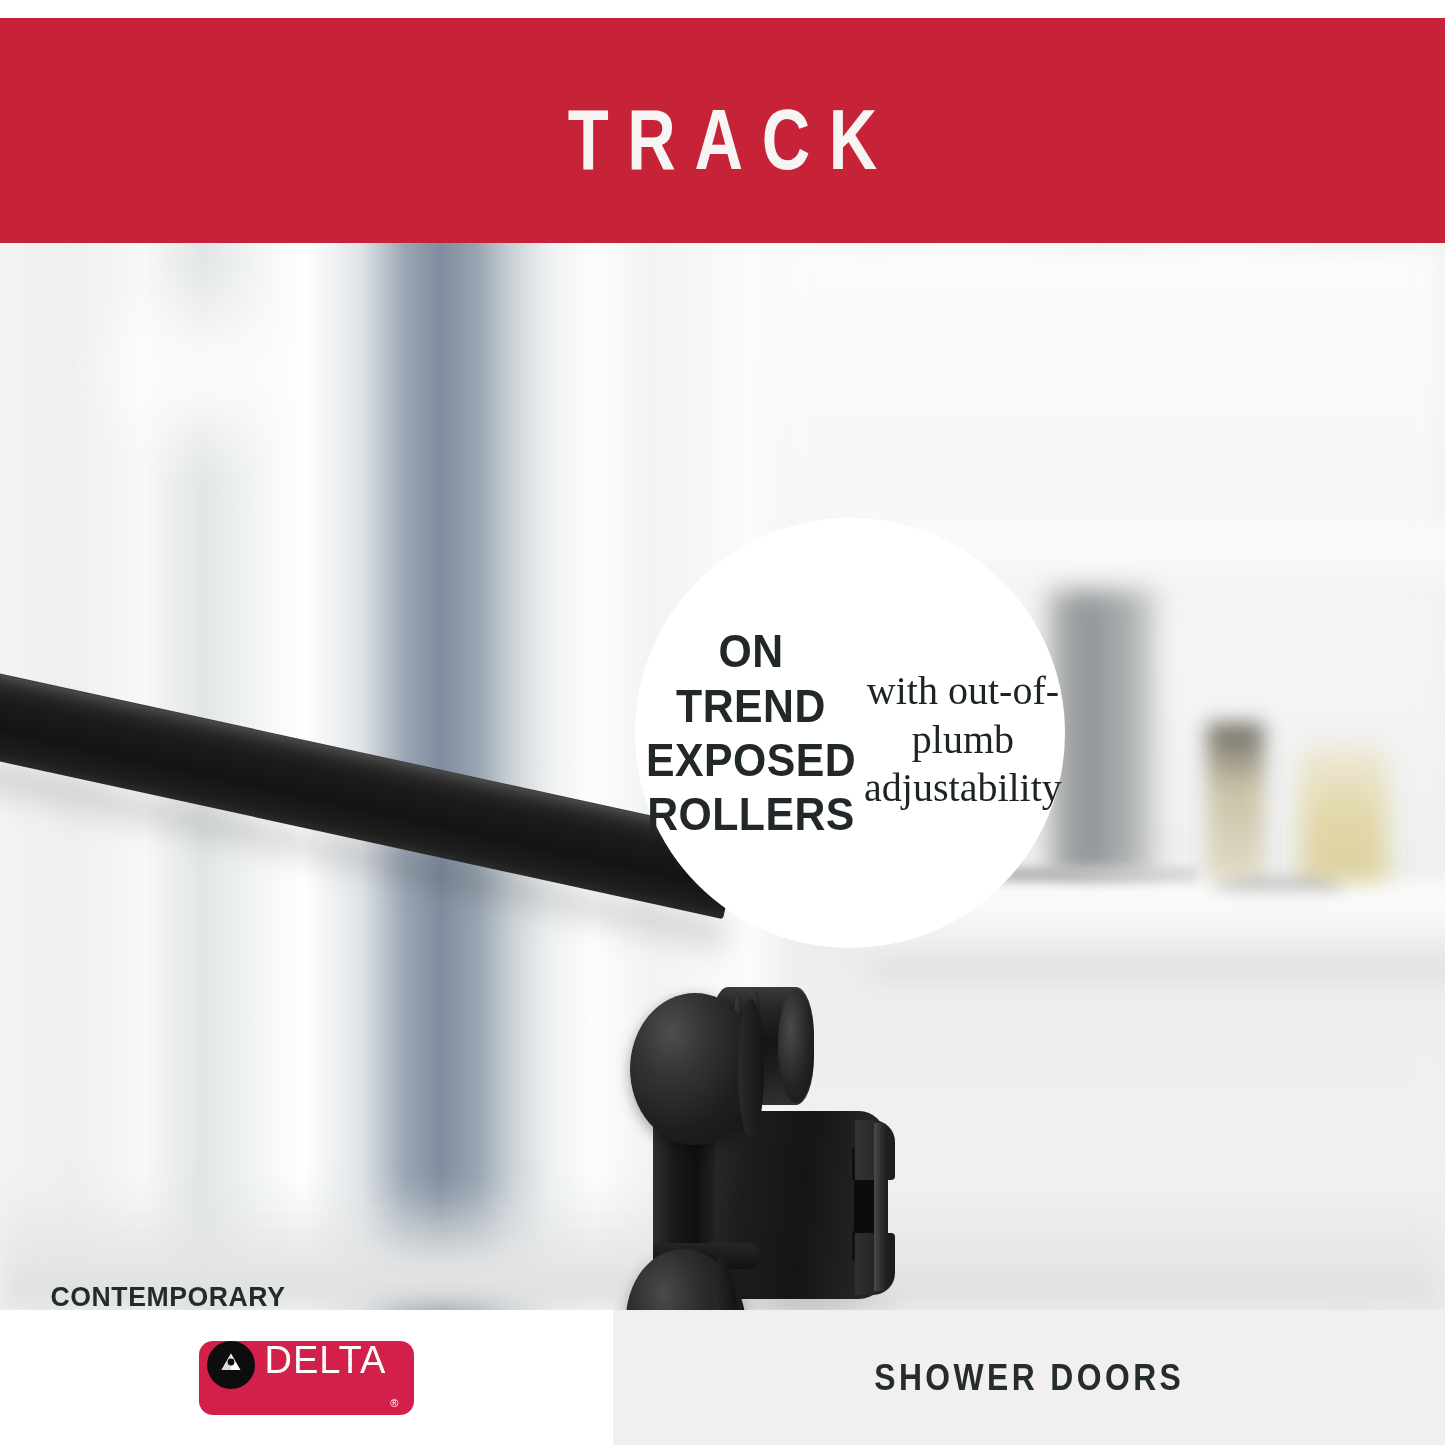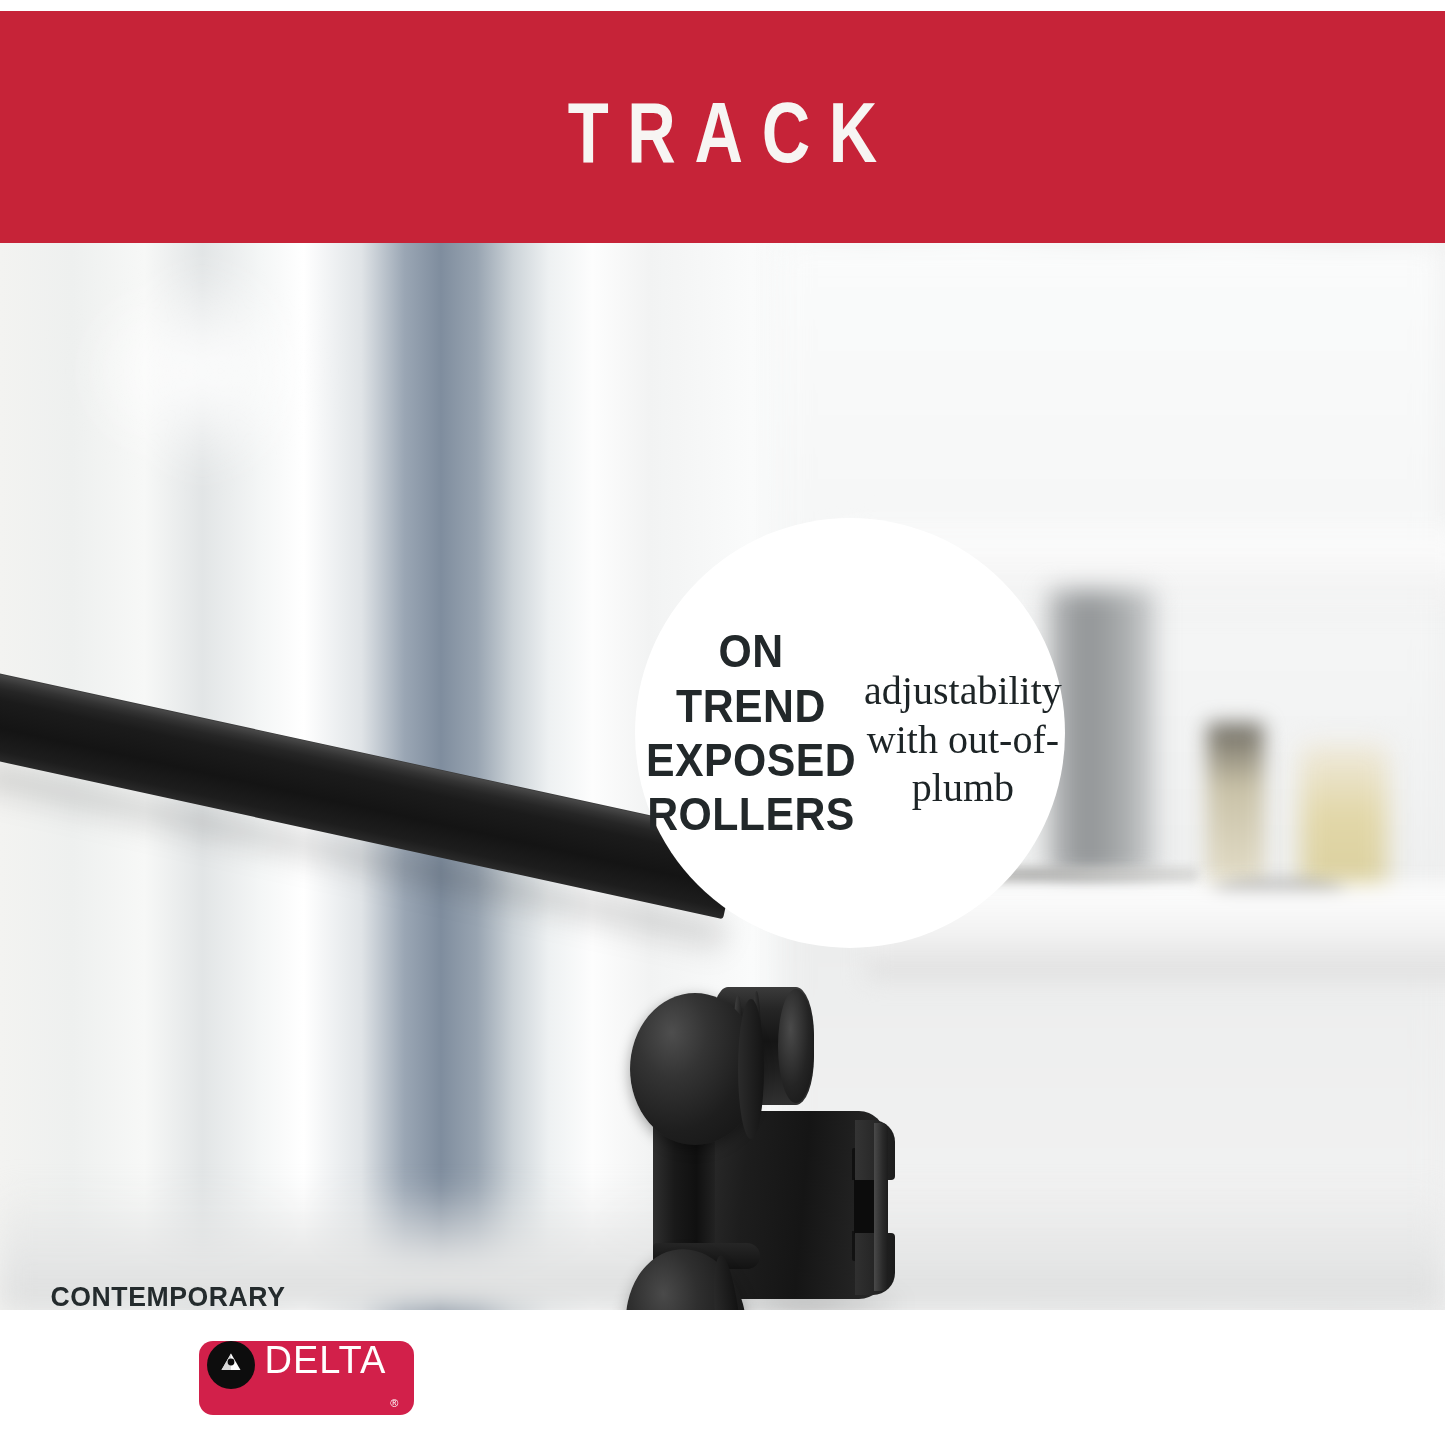--- a/index.html
+++ b/index.html
@@ -10,21 +10,21 @@
     overflow:hidden;
   }
   #page {
     position:relative;
     width:1445px; height:1445px;
     overflow:hidden;
   }
 
   
   #header {
-    position:absolute; left:0; top:11px;
+    position:absolute; left:0; top:18px;
     width:1445px; height:243px;
     background:#c62338;
     display:flex; align-items:center; justify-content:center;
   }
   #header-title {
     color:#f7f5f3;
     font-size:86px;
     font-weight:700;
     letter-spacing:24px;
     text-indent:24px;
@@ -448,22 +448,22 @@
       <div class="roller-low"></div>
       <div class="roller-low-edge"></div>
     </div>
 
     <div id="badge">
       <div class="badge-head">
         <span>ON TREND</span>
         <span class="l2">EXPOSED ROLLERS</span>
       </div>
       <div class="badge-sub">
+        <div>with out-of-plumb</div>
         <div>adjustability</div>
-        <div>with out-of-plumb</div>
       </div>
       <div class="badge-rule"></div>
     </div>
 
     <div id="label-left">
       <div>CONTEMPORARY</div>
 
     </div>
 
 
@@ -476,15 +476,18 @@
           <svg width="34" height="34" viewBox="0 0 34 34" aria-hidden="true">
             <path d="M17 5.5 L26.5 22 L7.5 22 Z" fill="#ffffff"></path>
             <path d="M17 5.5 L17 22 L7.5 22 Z" fill="#d9d9d9"></path>
             <circle cx="17" cy="14" r="3.4" fill="#0d0d0d"></circle>
           </svg>
         </div>
         <span id="delta-wordmark">DELTA</span>
         <span id="delta-reg">®</span>
       </div>
     </div>
+    <div id="footer-right">
+      <div id="footer-tagline">SHOWER DOORS</div>
+    </div>
   </div>
 
 </div>
 
 </body></html>

